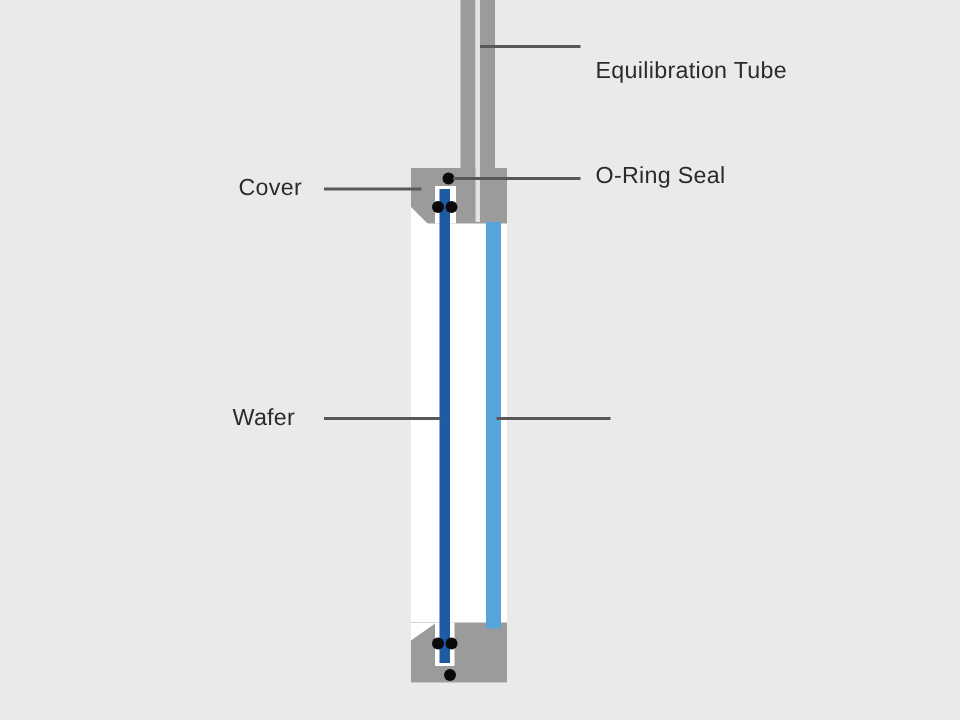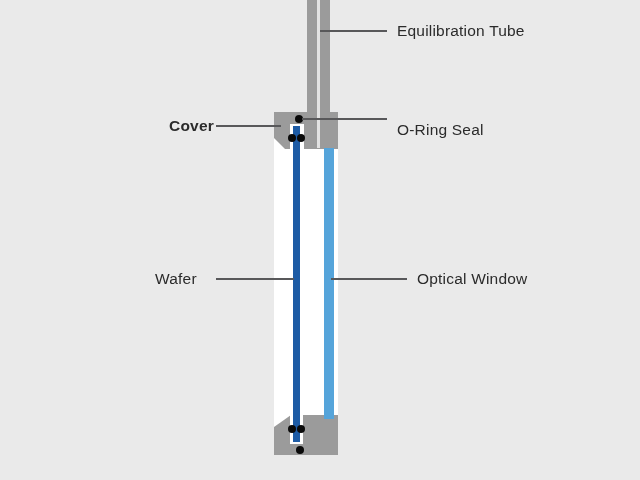--- a/index.html
+++ b/index.html
@@ -53,23 +53,23 @@
 
   
   .label {
     position: absolute;
     color: var(--label_text);
     font-size: 15.5px;
     line-height: 20px;
     letter-spacing: 0.2px;
     white-space: nowrap;
   }
-  .lbl-equilibration { left: 397px; top: 21px; }
-  .lbl-oring         { left: 397px; top: 108px; margin-top: 12px; }
-  .lbl-cover         { left: 169px; top: 116px; font-weight: bold; }
+  .lbl-equilibration { left: 397px; top: 38px; }
+  .lbl-oring         { left: 397px; top: 108px; }
+  .lbl-cover         { left: 159px; top: 116px; }
   .lbl-wafer         { left: 155px; top: 269px; }
   .lbl-window        { left: 417px; top: 269px; }
 </style>
 </head>
 <body>
 
 <div class="stage">
 
   <div class="shape chamber"></div>
   <div class="shape block-top"></div>
@@ -96,15 +96,14 @@
   <div class="leader line-equilibration"></div>
   <div class="leader line-oring"></div>
   <div class="leader line-cover"></div>
   <div class="leader line-wafer"></div>
   <div class="leader line-window"></div>
 
   <div class="label lbl-equilibration">Equilibration Tube</div>
   <div class="label lbl-oring">O-Ring Seal</div>
   <div class="label lbl-cover">Cover</div>
   <div class="label lbl-wafer">Wafer</div>
-  <div class="label lbl-window">Optical Window</div>
 
 </div>
 
 </body></html>

